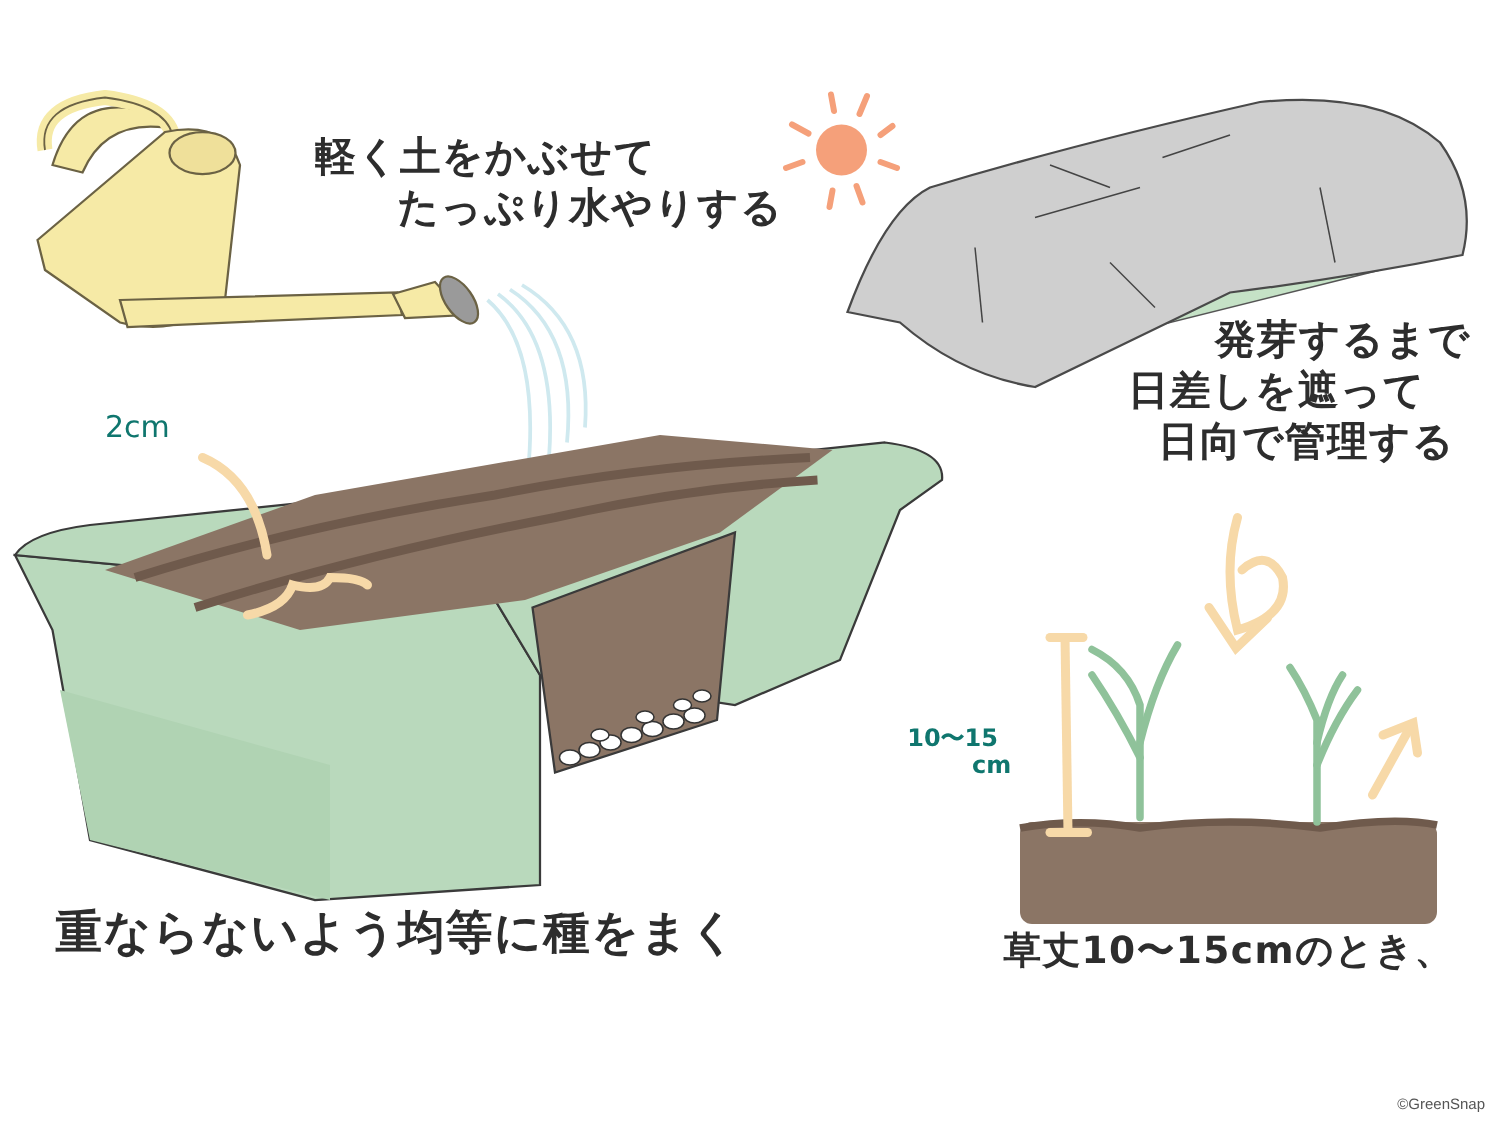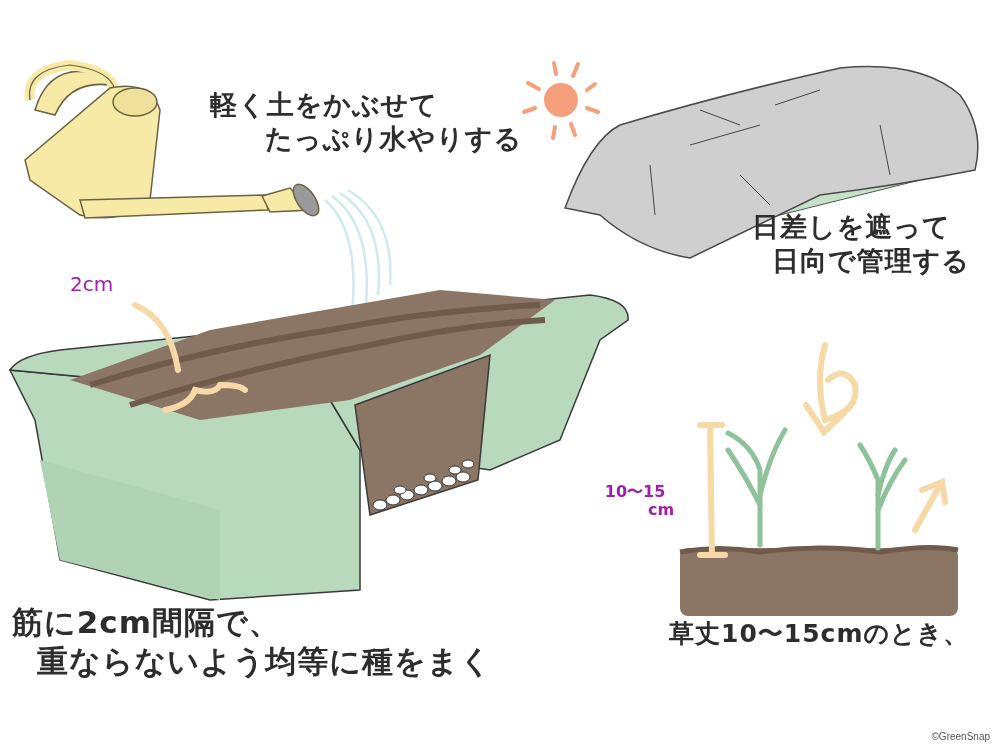--- a/index.html
+++ b/index.html
@@ -10,21 +10,21 @@
              letter-spacing: 1px; line-height: 1.25; }
     .cap1 { left: 192px; top: 88px; font-size: 27px; margin-left: 18px; }
     .cap1 .l2 { display: block; padding-left: 55px; }
     .cap2 { left: 752px; top: 210px; font-size: 27px; text-align: left; }
     .cap2 .l1 { display: block; padding-left: 58px; }
     .cap2 .l3 { display: block; padding-left: 20px; }
     .cap3 { left: 12px; top: 603px; font-size: 31px; }
     .cap3 .l2 { display: block; padding-left: 25px; }
     .cap4 { left: 624px; top: 618px; font-size: 25px; }
     .cap4 .l1 { display: block; padding-left: 45px; }
-    .small { position: absolute; font-family: "DejaVu Sans", sans-serif; font-size: 17px; color: #a21caf; font-weight: bold; }
+    .small { position: absolute; font-family: "DejaVu Sans", sans-serif; font-size: 17px; color: #0f766e; font-weight: bold; }
     .m2cm { left: 70px; top: 272px; font-weight: normal; font-size: 20px; }
     .m1015 { left: 596px; top: 483px; font-size: 16px; line-height: 1.1; text-align: center; }
     .m1015 .u { display: block; padding-left: 52px; }
     .copy { position: absolute; right: 10px; bottom: 8px; font-family: "Liberation Sans", sans-serif; font-size: 10px; color: #555; }
   </style>
 </head>
 <body>
 
 <svg class="art" width="1000" height="750" viewBox="0 0 1000 750">
 
@@ -123,26 +123,26 @@
       <path d="M922 490 L942 482 L945 502"></path>
   </g>
 </svg>
 
 <div class="label cap1">
   <span>軽く土をかぶせて</span>
   <span class="l2">たっぷり水やりする</span>
 </div>
 
 <div class="label cap2">
+  <span class="l1">発芽するまで</span>
   <span>日差しを遮って</span>
   <span class="l3">日向で管理する</span>
 </div>
 
 <div class="label cap3">
-  <span>筋に2cm間隔で、</span>
   <span class="l2">重ならないよう均等に種をまく</span>
 </div>
 
 <div class="label cap4">
   <span class="l1">草丈10〜15cmのとき、</span>
 </div>
 
 <div class="small m2cm">2cm</div>
 
 <div class="small m1015">

